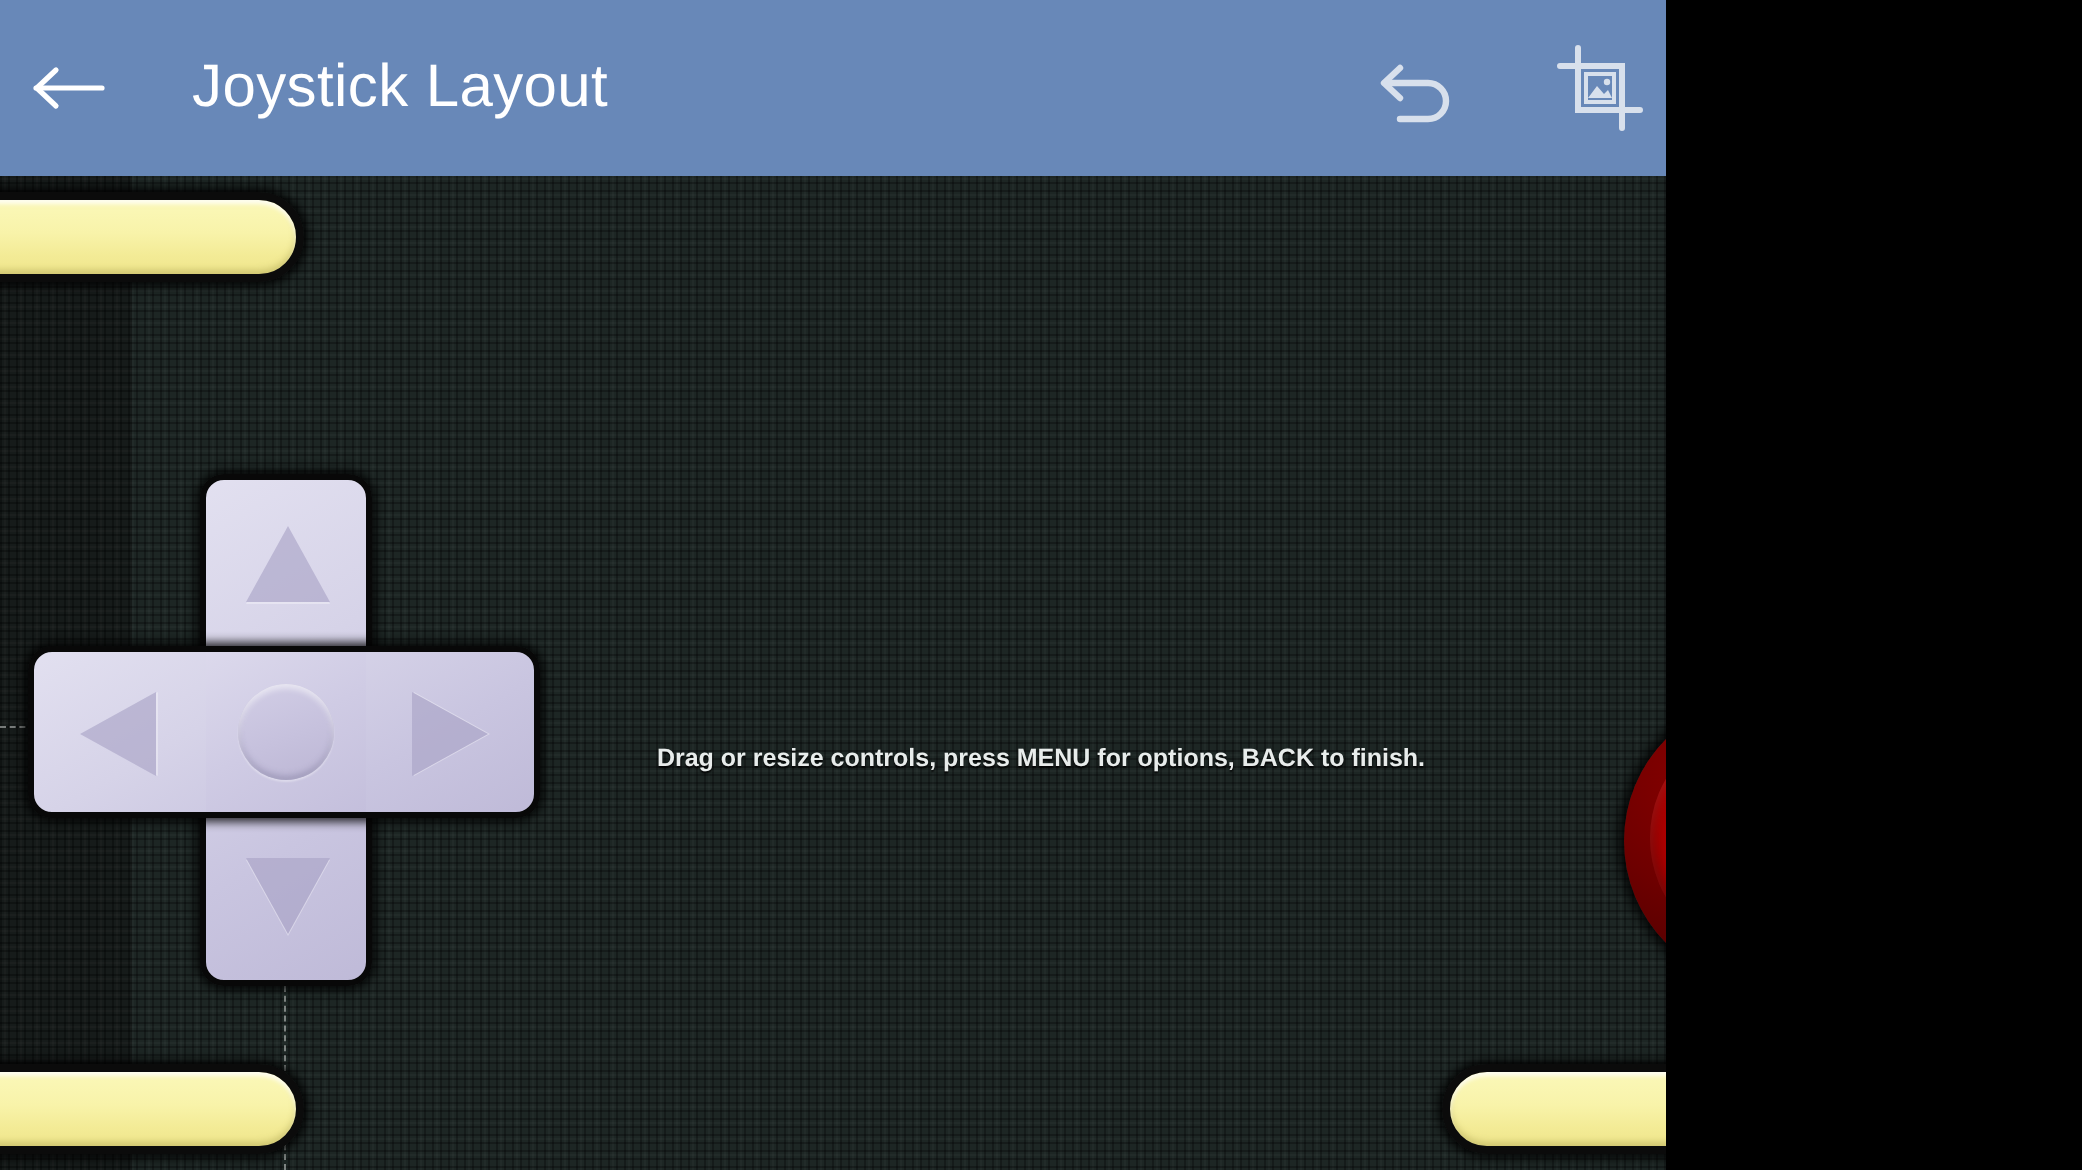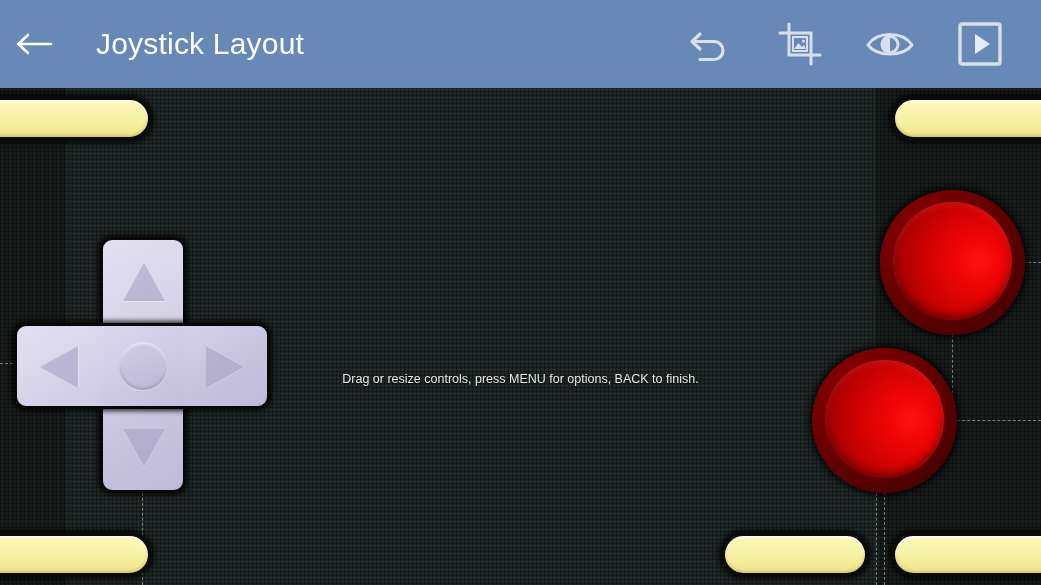--- a/index.html
+++ b/index.html
@@ -7,21 +7,21 @@
     padding: 0;
     background: #000;
   }
   body {
     font-family: "Liberation Sans", sans-serif;
     -webkit-font-smoothing: antialiased;
   }
 
   #screen {
     position: relative;
-    width: 1041px;
+    width: 833px;
     height: 585px;
     overflow: hidden;
     background: #fca5a5;
   }
 
   
   .titlebar {
     position: absolute;
     left: 0; top: 0;
     width: 1041px;
@@ -73,20 +73,21 @@
     height: 497px;
     overflow: hidden;
     background-color: #1d2624;
     background-image:
       linear-gradient(90deg, rgba(0,0,0,.28) 1px, transparent 1px),
       linear-gradient(0deg, rgba(0,0,0,.28) 1px, transparent 1px),
       linear-gradient(90deg, rgba(255,255,255,.022) 1px, transparent 1px),
       linear-gradient(0deg, rgba(255,255,255,.022) 1px, transparent 1px);
     background-size: 4px 4px, 4px 4px, 8px 8px, 8px 8px;
     background-position: 0 0, 0 0, 2px 2px, 2px 2px;
+    font-weight: bold;
   }
 
   
   .margin-band {
     position: absolute;
     top: 0;
     height: 497px;
     background-color: #161b1a;
     background-image:
       linear-gradient(90deg, rgba(0,0,0,.30) 1px, transparent 1px),

